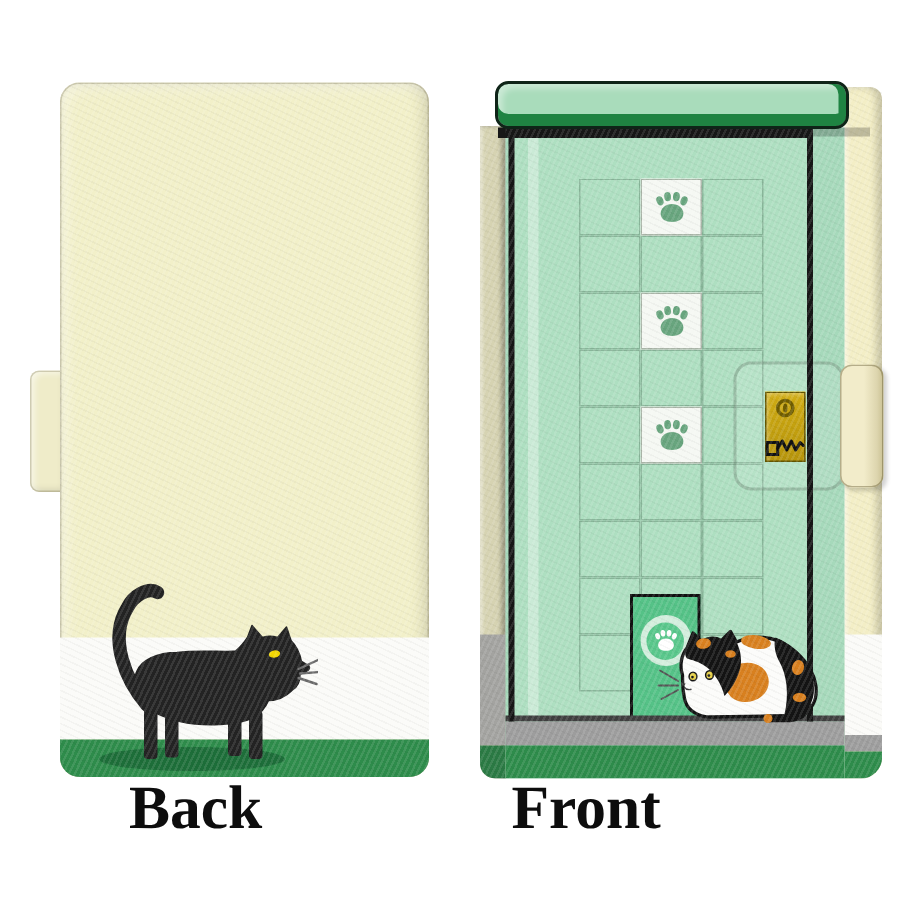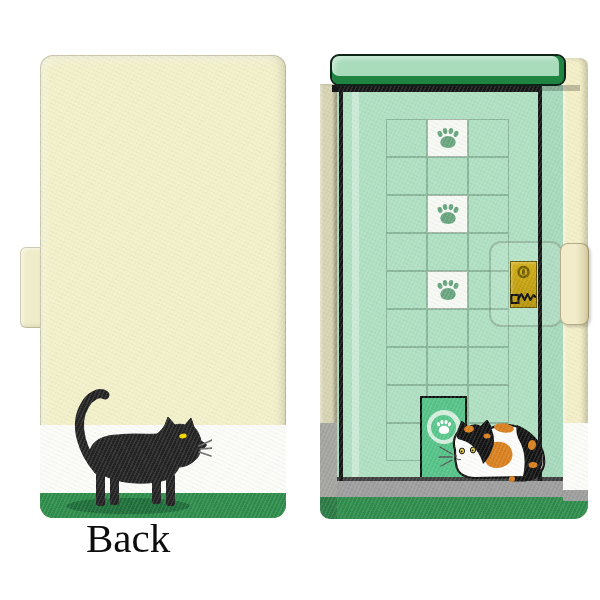--- a/index.html
+++ b/index.html
@@ -108,21 +108,21 @@
   }
   .front-tab{
     left:560px;top:243px;width:29px;height:82px;border-radius:8px;
     background:linear-gradient(90deg,#f2ecca 0 55%,#ddd5ae 85%,#c9c092);
     box-shadow:inset 0 0 0 1px rgba(90,80,40,.40), 2px 2px 3px rgba(0,0,0,.18);
     z-index:5;
   }
 
   
   .section-label{
-    font-family:"Liberation Serif","DejaVu Serif",serif;font-weight:400;
+    font-family:"Liberation Serif","DejaVu Serif",serif;font-weight:700;
     font-size:41px;line-height:1;color:#0d0d0d;z-index:10;
   }
   .back-label{left:86px;top:518px;}
   .front-label{left:341px;top:518px;}
   .disclaimer{
     left:32px;top:552px;width:560px;color:#111111;
     font-size:17px;letter-spacing:-0.5px;line-height:24.5px;z-index:10;
     font-family:"DejaVu Sans","Liberation Sans",sans-serif;
   }
 </style>
@@ -289,13 +289,14 @@
             <path d="M12,46 L1,52"></path>
         </g>
       </svg>
     </div>
 
     <div class="abs top-bar"></div>
   </div>
   <div class="abs front-tab"></div>
 
   <div class="abs section-label back-label">Back</div>
+  <div class="abs section-label front-label">Front</div>
 </div>
 
 </body></html>

